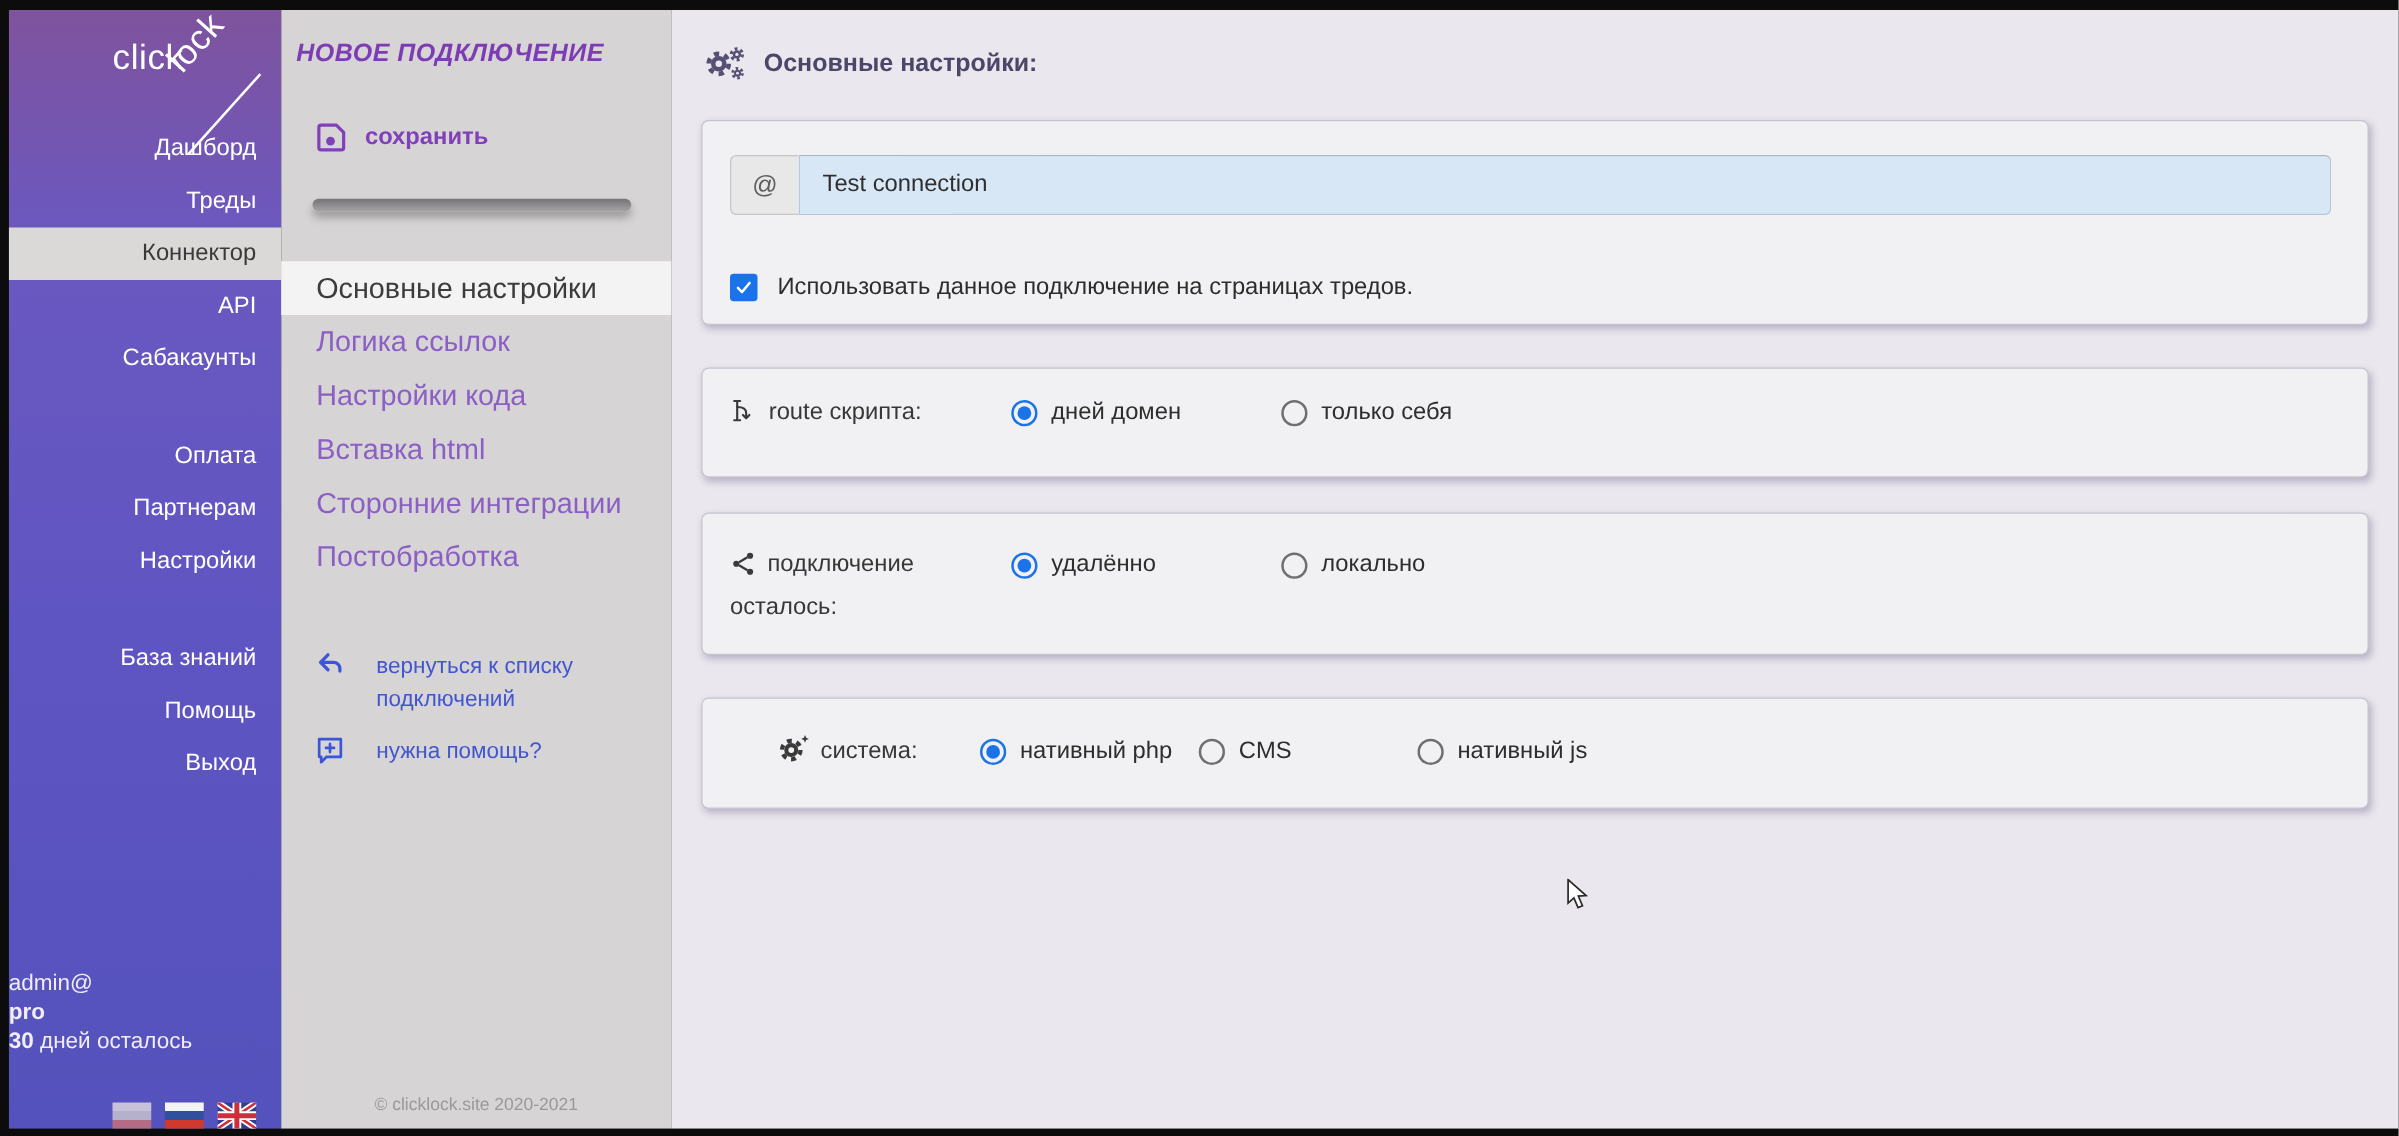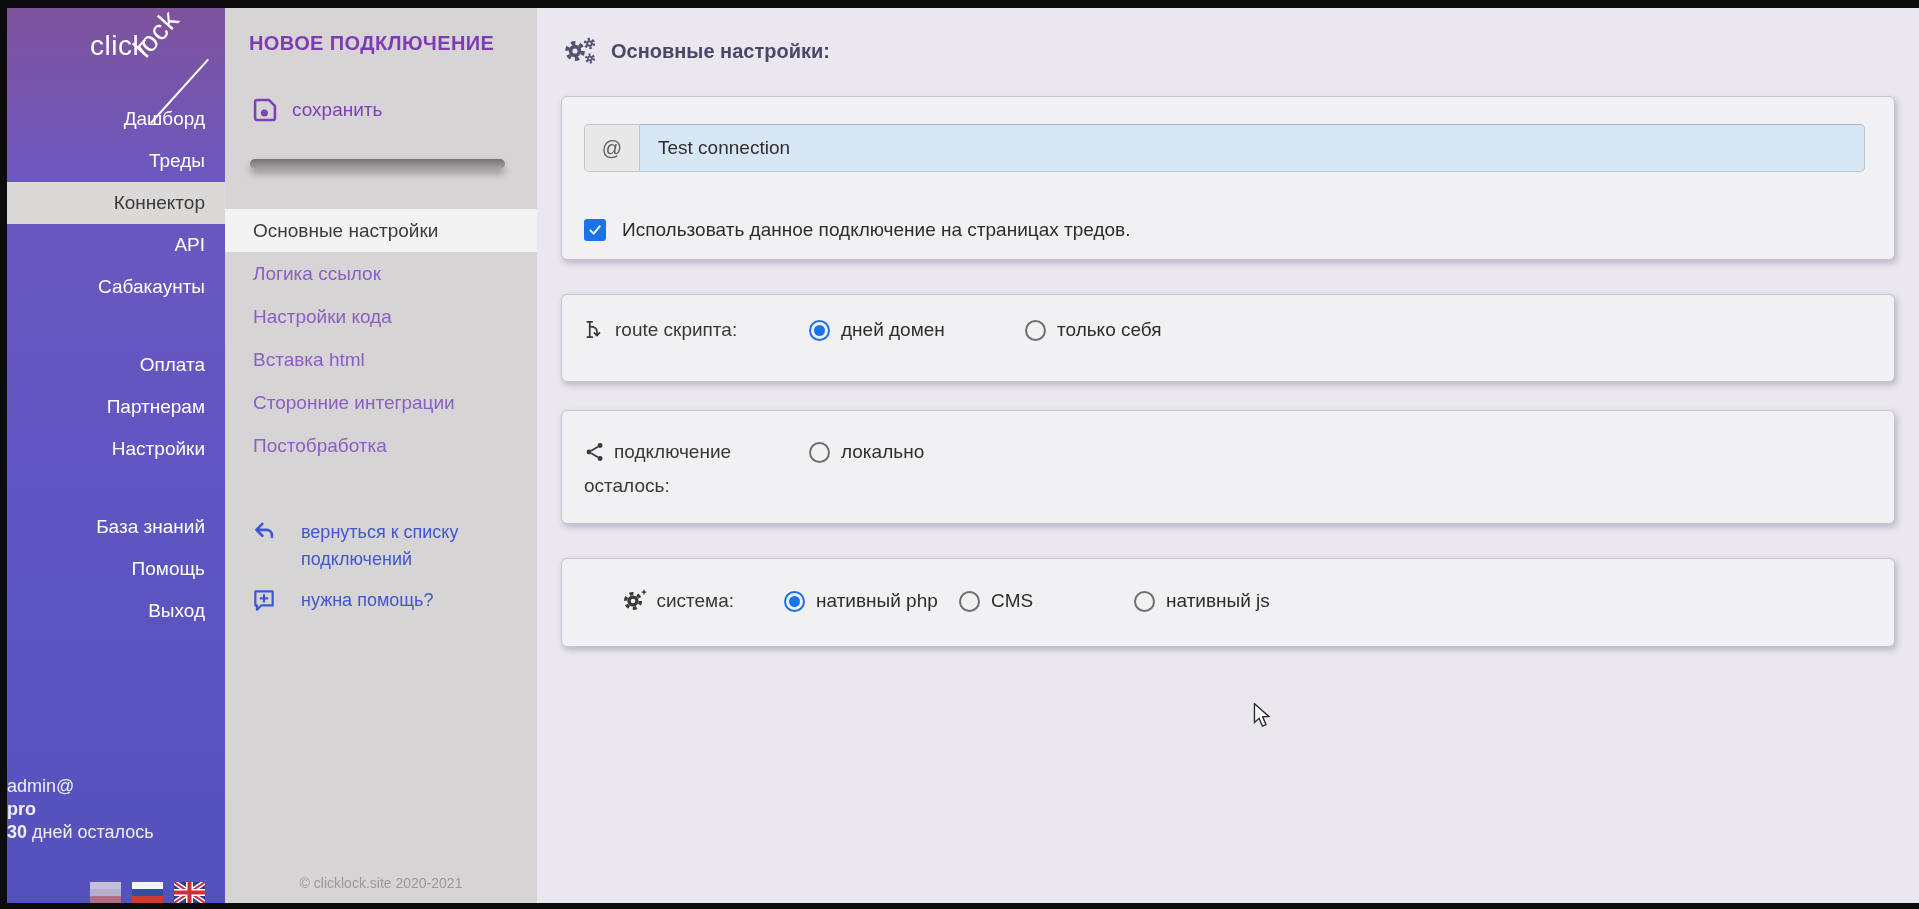--- a/index.html
+++ b/index.html
@@ -24,27 +24,27 @@
   .account{margin-top:auto;text-align:left;padding-right:28px;color:#f1edf6;font-size:18px;line-height:23px;}
   .account .plan{font-weight:700;}
   .account b{font-weight:700;}
   .flags{margin-top:38px;display:flex;justify-content:flex-end;gap:11px;padding-right:20px;align-items:center;}
   .flag{width:31px;height:21px;display:block;}
   .flag-muted{background:linear-gradient(180deg,#dad4dd 0%,#dad4dd 34%,#c6c0cf 34%,#c6c0cf 67%,#c5707b 67%,#c5707b 100%);opacity:.85;}
   .flag-ru{background:linear-gradient(180deg,#f4f4f4 0%,#f4f4f4 34%,#30509e 34%,#30509e 67%,#d03a2c 67%,#d03a2c 100%);}
 
   
   .panel{width:312px;flex:0 0 312px;background:#d6d4d5;display:flex;flex-direction:column;}
-  .panel-title{margin:24px 0 0 24px;font-size:20px;font-weight:700;color:#7d3cb3;letter-spacing:.4px;}
+  .panel-title{margin:24px 0 0 12px;font-size:20px;font-weight:700;color:#7d3cb3;letter-spacing:.4px;font-style:italic;}
   .save-row{margin:40px 0 0 26px;display:flex;align-items:center;gap:13px;height:30px;cursor:pointer;}
-  .save-row .save-label{font-size:19px;font-weight:400;color:#8040b8;}
+  .save-row .save-label{font-size:19px;font-weight:700;color:#8040b8;}
   .divider{margin:34px 0 0 25px;width:255px;height:10px;border-radius:6px;
     background:linear-gradient(180deg,#757375 0%,#a5a3a5 100%);box-shadow:0 5px 7px rgba(0,0,0,.28);filter:blur(.6px);}
   .panel-nav{margin-top:40px;display:flex;flex-direction:column;}
-  .panel-item{height:43px;line-height:43px;padding-left:28px;font-size:19px;color:#8b5fc4;cursor:pointer;}
+  .panel-item{height:43px;line-height:43px;padding-left:28px;font-size:23px;color:#8b5fc4;cursor:pointer;}
   .panel-item.sel{background:#f4f3f3;color:#3c3c3c;}
   .panel-links{margin:52px 0 0 26px;display:flex;flex-direction:column;gap:14px;}
   .plink{display:flex;gap:24px;color:#4156cf;font-size:18px;line-height:27px;cursor:pointer;width:250px;}
   .plink .txt{flex:1;}
   .plink.help .txt{font-weight:500;}
   .panel-footer{margin-top:auto;margin-bottom:12px;text-align:center;color:#9a989b;font-size:14px;}
 
   
   .content{flex:1;background:#eae7ee;padding:0 24px;position:relative;}
   .heading{margin:28px 0 0 2px;display:flex;align-items:center;gap:14px;}
@@ -223,20 +223,24 @@
     </div>
 
     <div class="card row-card card-pages">
       <div class="row-label"><svg width="22" height="22" viewBox="0 0 24 24">
               <circle cx="17.5" cy="5" r="2.7" fill="#3a3a3a"></circle>
               <circle cx="5.5" cy="12" r="2.7" fill="#3a3a3a"></circle>
               <circle cx="17.5" cy="19" r="2.7" fill="#3a3a3a"></circle>
               <path d="M7.9 10.7 L15.2 6.3 M7.9 13.3 L15.2 17.7" stroke="#3a3a3a" stroke-width="2"></path>
             </svg><span>подключение осталось:</span></div>
       <div class="opts">
+        <label class="opt on">
+          <span class="radio"></span>
+          <span class="olabel">удалённо</span>
+        </label>
         <label class="opt">
           <span class="radio"></span>
           <span class="olabel">локально</span>
         </label>
       </div>
     </div>
 
     <div class="card row-card card-system">
       <div class="row-label"><svg width="26" height="24" viewBox="0 0 26 24">
               <circle cx="11" cy="13" r="7.4" fill="none" stroke="#3a3a3a" stroke-width="3.4" stroke-dasharray="3.9 3.9"></circle>

